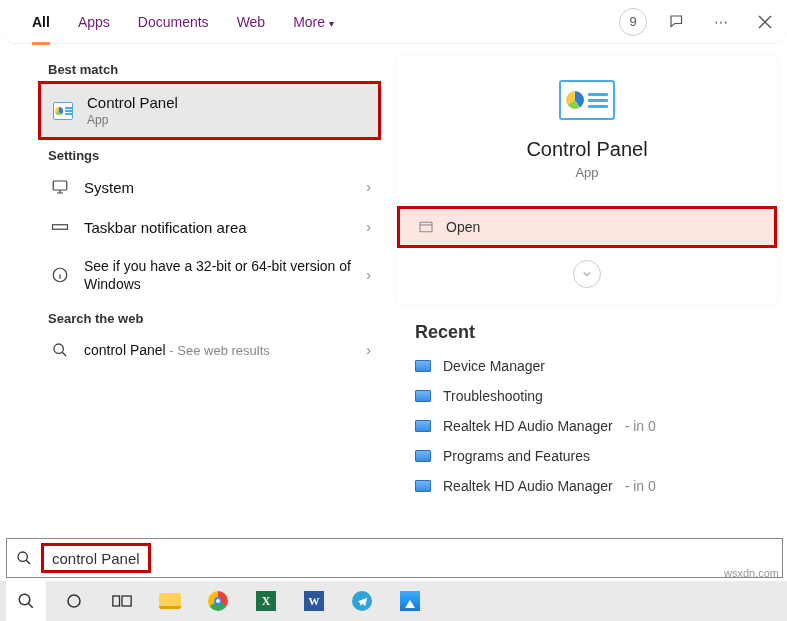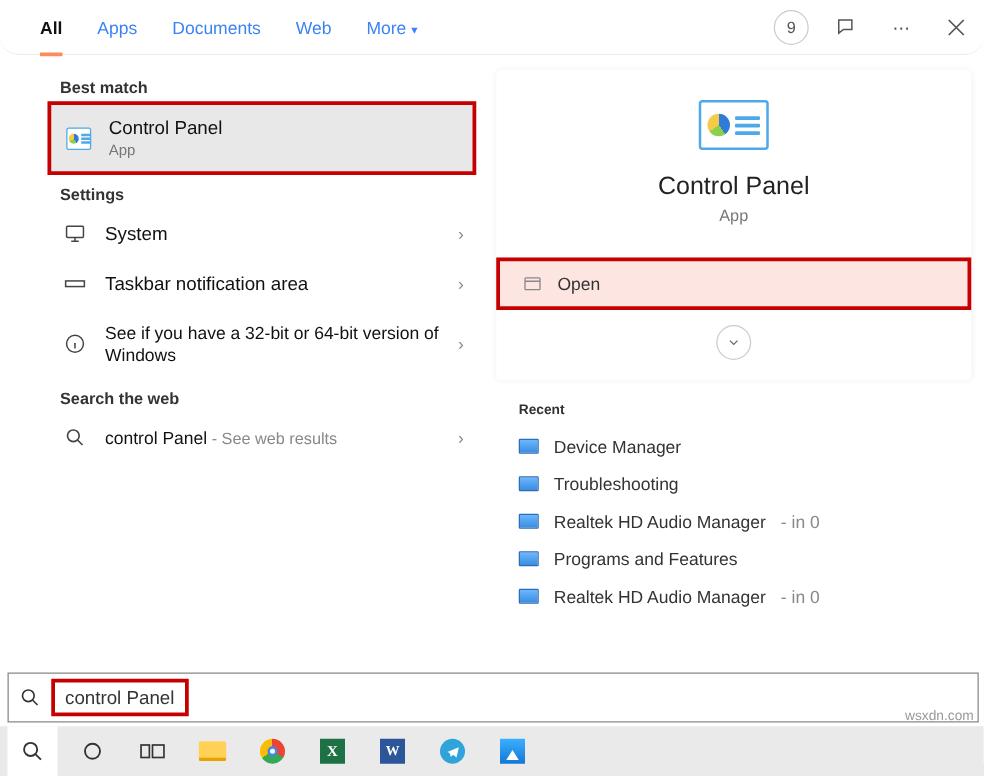--- a/index.html
+++ b/index.html
@@ -1,20 +1,20 @@
 <!DOCTYPE html>
 <html><head>
 <meta charset="utf-8">
 <style>
 * { box-sizing: border-box; margin: 0; padding: 0; font-family: "Segoe UI", sans-serif; }
 body { width: 787px; height: 621px; background: #fff; position: relative; overflow: hidden; font-size: 14px; color: #333; }
 
 
 .tabs { display: flex; align-items: center; height: 44px; padding-left: 18px; border-bottom: 1px solid #eee; border-radius: 15px; }
-.tab { padding: 0 14px; height: 44px; line-height: 44px; color: #3b82f6; cursor: pointer; }
+.tab { padding: 0 14px; height: 44px; line-height: 44px; color: #701a75; cursor: pointer; }
 .tab.active { color: #111; font-weight: 600; position: relative; }
 .tab.active::after { content:""; position:absolute; left:14px; right:14px; bottom:-1px; height:3px; background:#ff8b5a; }
 .tab .caret { font-size: 10px; margin-left: 4px; }
 .top-spacer { flex: 1; }
 .top-btn { width: 36px; height: 36px; display:flex; align-items:center; justify-content:center; margin: 0 4px; color:#555; cursor:pointer; }
 .round { width: 28px; height: 28px; border: 1px solid #ccc; border-radius: 50%; display:flex; align-items:center; justify-content:center; font-size:13px; }
 
 
 .cols { display: flex; height: 490px; margin-left: 32px; }
 .left { width: 355px; padding: 10px 6px 0 6px; overflow: hidden; }
@@ -37,21 +37,21 @@
 .cp-icon .bars { width:20px; display:flex; flex-direction:column; gap:3px; }
 .cp-icon .bars div { height:3px; background:#4da9e8; border-radius:1px; }
 .card-title { font-size: 20px; color:#222; }
 .card-sub { font-size: 13px; color:#777; margin-top:4px; }
 
 .actions { margin-top: 26px; }
 .open-row { display:flex; align-items:center; gap:12px; padding:10px 18px; border:3px solid #c60000; background:#fde6e1; cursor:pointer; }
 .open-row .ico { color:#888; }
 .collapse { width:28px; height:28px; margin:12px auto 0; border:1px solid #ccc; border-radius:50%; display:flex; align-items:center; justify-content:center; color:#666; cursor:pointer; }
 
-.recent-head { font-weight:600; font-size:11px; padding: 18px 6px 8px 18px; }
+.recent-head { font-weight:600; font-size:18px; padding: 18px 6px 8px 18px; }
 .recent { display:flex; align-items:center; gap:12px; padding:7px 18px; cursor:pointer; font-size:14px; }
 .recent .mini { width:16px; height:12px; background:linear-gradient(#6cb7ff,#3a8de0); border:1px solid #2e6db8; border-radius:1px; flex:none; }
 .recent .suffix { color:#888; }
 
 
 .searchbar { position:absolute; left:6px; right:4px; top:538px; height:40px; border:1px solid #888; display:flex; align-items:center; background:#fff; }
 .searchbar .mag { width:34px; display:flex; align-items:center; justify-content:center; color:#333; }
 .searchbar .inp-hl { border:3px solid #c60000; height:30px; display:flex; align-items:center; padding:0 8px; font-size:15px; }
 
 

